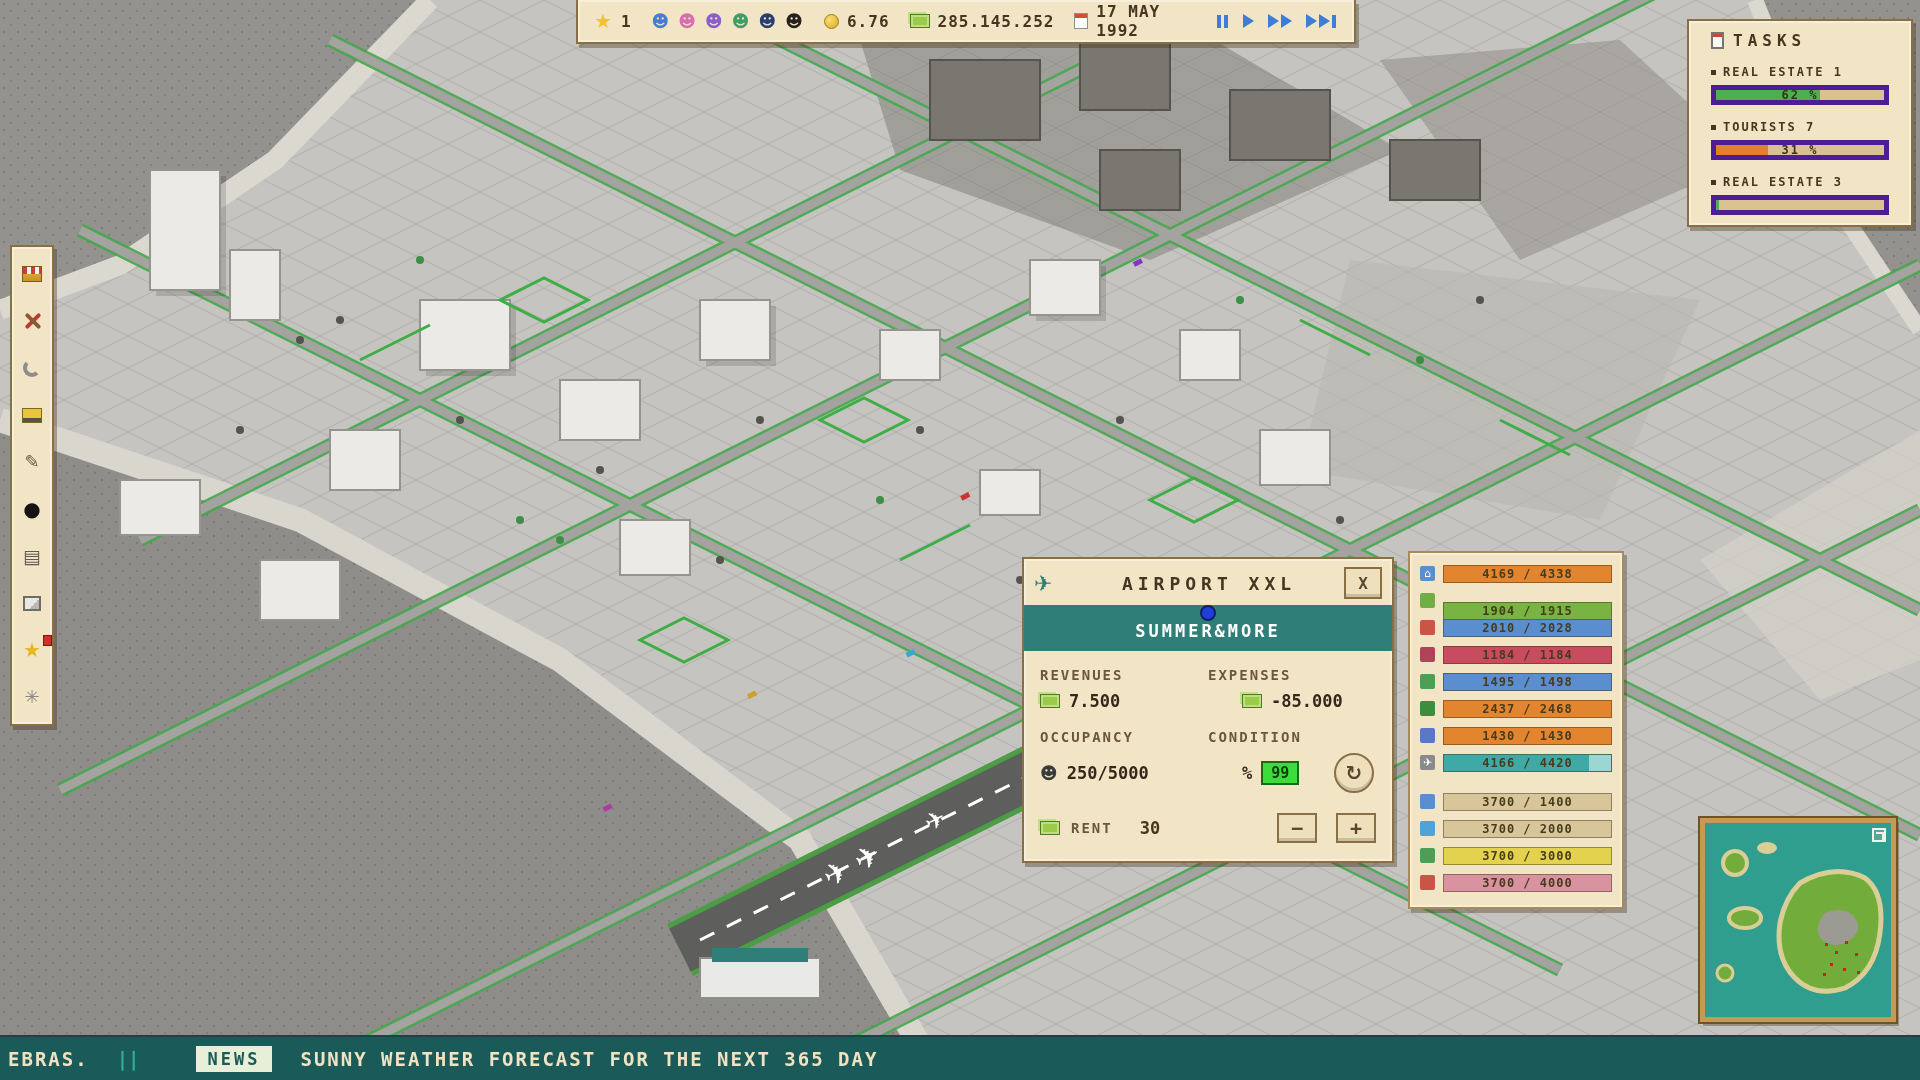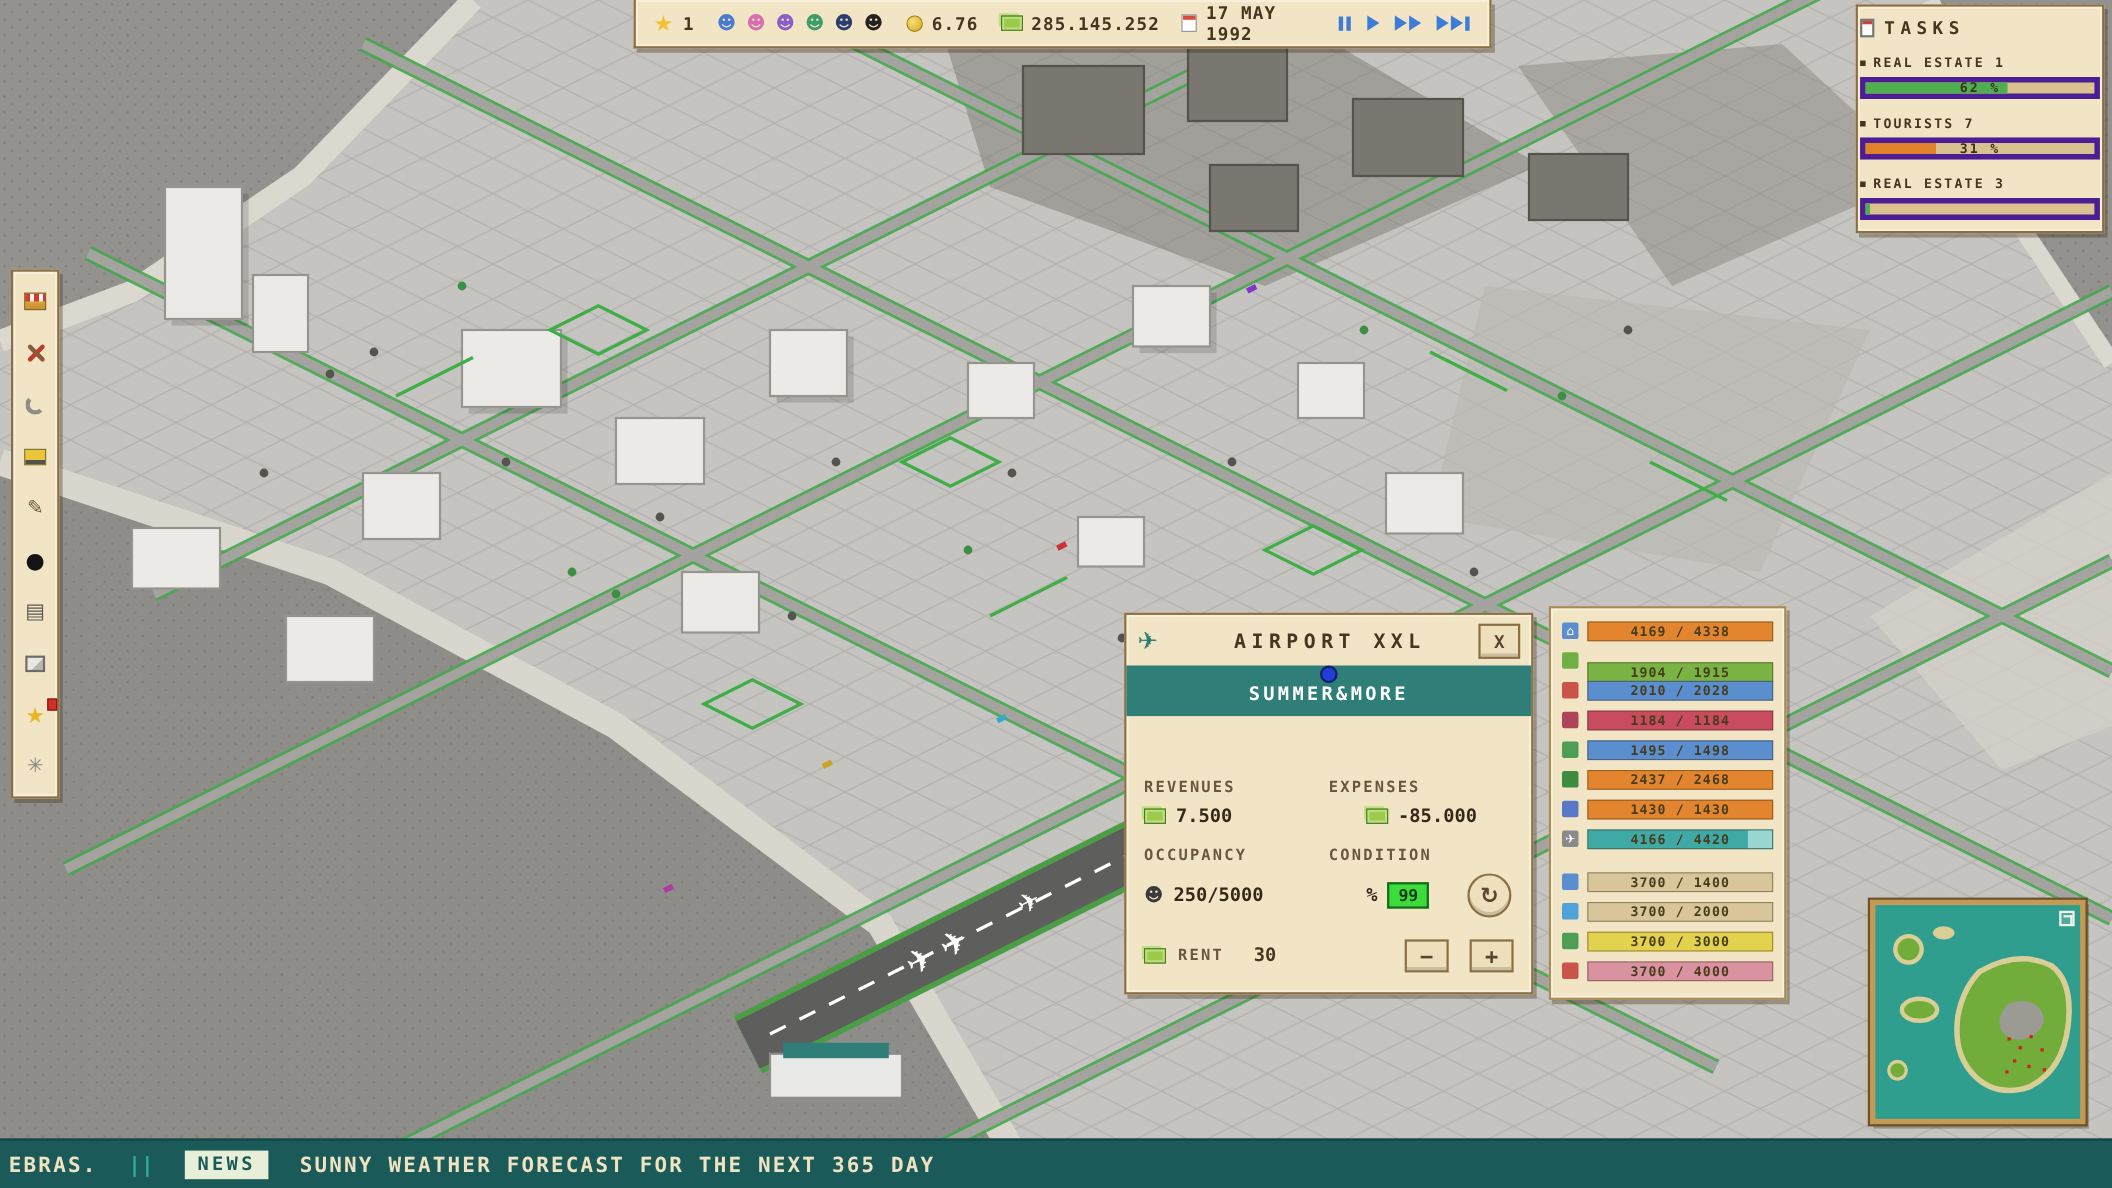--- a/index.html
+++ b/index.html
@@ -28,21 +28,21 @@
               box-shadow: inset 0 4px 0 #d84a3a; }
   .controls { gap:10px; margin-left:4px; }
   .ctl { display:flex; align-items:center; background:none; border:none; padding:2px; }
   .pbar { width:4px; height:13px; background:#3d7dd8; margin:0 1.5px; display:inline-block; }
   .tri { width:0; height:0; border-left:11px solid #3d7dd8; border-top:7px solid transparent;
          border-bottom:7px solid transparent; display:inline-block; }
   .tri + .tri { margin-left:2px; }
   .endbar { width:4px; height:13px; background:#3d7dd8; margin-left:2px; display:inline-block; }
 
   
-  .tasks { left:1687px; top:4px; width:226px; height:208px; padding:10px 2px; overflow:hidden; }
+  .tasks { left:1687px; top:19px; width:226px; height:208px; padding:10px 22px; overflow:hidden; }
   .tasks-header { display:flex; align-items:center; gap:9px; font-size:16px; font-weight:bold; letter-spacing:5px; }
   .clip-icon { width:13px; height:17px; background:#fbfbf6; border:2px solid #77756f;
                box-shadow: inset 0 3px 0 #c9473a; }
   .task-item { margin-top:15px; }
   .task-label { display:flex; align-items:center; gap:7px; font-size:12px; font-weight:bold; letter-spacing:2px; }
   .bullet { width:5px; height:5px; background:#46361f; flex:none; }
   .task-bar { margin-top:6px; height:20px; background:#d9c290; border:5px solid #4c1d95; position:relative; }
   .task-fill { position:absolute; left:0; top:0; bottom:0; }
   .task-pct { position:absolute; inset:0; display:flex; align-items:center; justify-content:center;
               font-size:12px; font-weight:bold; letter-spacing:2px; color:#3c3118; }
@@ -78,21 +78,21 @@
   .dlg-header { display:flex; align-items:center; padding:8px 10px 6px; }
   .dlg-plane { color:#2f7e78; font-size:22px; width:40px; }
   .dlg-title { flex:1; text-align:center; font-size:18px; font-weight:bold; letter-spacing:5px; color:#44361f; }
   .sq-btn { background:#efe0bd; border:2px solid #8a6f45; box-shadow: inset 0 -3px 0 rgba(0,0,0,.15);
             font-weight:bold; color:#5a4630; }
   .close-btn { width:38px; height:32px; font-size:16px; }
   .band { height:46px; display:flex; align-items:center; padding:0 12px;flex-direction:column; }
   .logo-dot { width:16px; height:16px; border-radius:50%; background:#1f3fd8; border:2px solid #101f66; flex:none; }
   .company { flex:1; text-align:center; color:#ffffff; letter-spacing:3px; font-size:17px; font-weight:bold; }
   .dlg-body { padding:16px 16px 18px; }
-  .grid2 { display:grid; grid-template-columns:168px 1fr; align-items:center;margin-top:41px; }
+  .grid2 { display:grid; grid-template-columns:168px 1fr; align-items:center; }
   .lbl { font-size:14px; font-weight:bold; letter-spacing:2px; color:#6b573c; }
   .val-row { margin-top:8px;gap:34px; }
   .val { display:flex; align-items:center; gap:9px; font-size:17px; font-weight:bold; color:#33281a; }
   .mt { margin-top:18px; }
   .badge { padding:1px 8px; border:2px solid #17691c; color:#123d0e; font-size:15px; font-weight:bold; }
   .round-btn { margin-left:auto; margin-right:2px; width:40px; height:40px; border-radius:50%;
                font-size:20px; font-family:"DejaVu Sans",sans-serif; }
   .rent-row { display:flex; align-items:center; gap:11px; margin-top:20px; }
   .rent-val { font-size:17px; font-weight:bold; margin-left:16px; }
   .spacer { flex:1; }
@@ -119,21 +119,21 @@
   .mm-expand::after { content:""; position:absolute; left:2px; top:2px; width:6px; height:6px;
                border-top:2px solid #f2f2ea; border-right:2px solid #f2f2ea; }
 
   
   .ticker { position:absolute; left:0; top:1035px; width:1920px; height:45px; background:#1a5a58;
             border-top:2px solid #134644; display:flex; align-items:center; gap:28px; padding:0 8px;
             font-size:19px; font-weight:bold; letter-spacing:2px; color:#efe3c2;
             white-space:nowrap; overflow:hidden; }
   .tick-sep { color:#2fae9b; letter-spacing:0; }
   .news-badge { background:#e8efd8; color:#1a5a58; padding:3px 12px; letter-spacing:3px; border:none;
-                font-size:17px; font-weight:bold; }
+                font-size:17px; font-weight:bold;margin-left:28px; }
 </style>
 </head>
 <body>
 
 <div class="stage">
 
   <svg class="city" width="1920" height="1080" viewBox="0 0 1920 1080" aria-hidden="true">
     <defs>
       <pattern id="iso" width="64" height="32" patternUnits="userSpaceOnUse">
         <path d="M0 16 L32 0 L64 16 L32 32 Z" fill="none" stroke="#7d7d7a" stroke-opacity=".3"></path>

